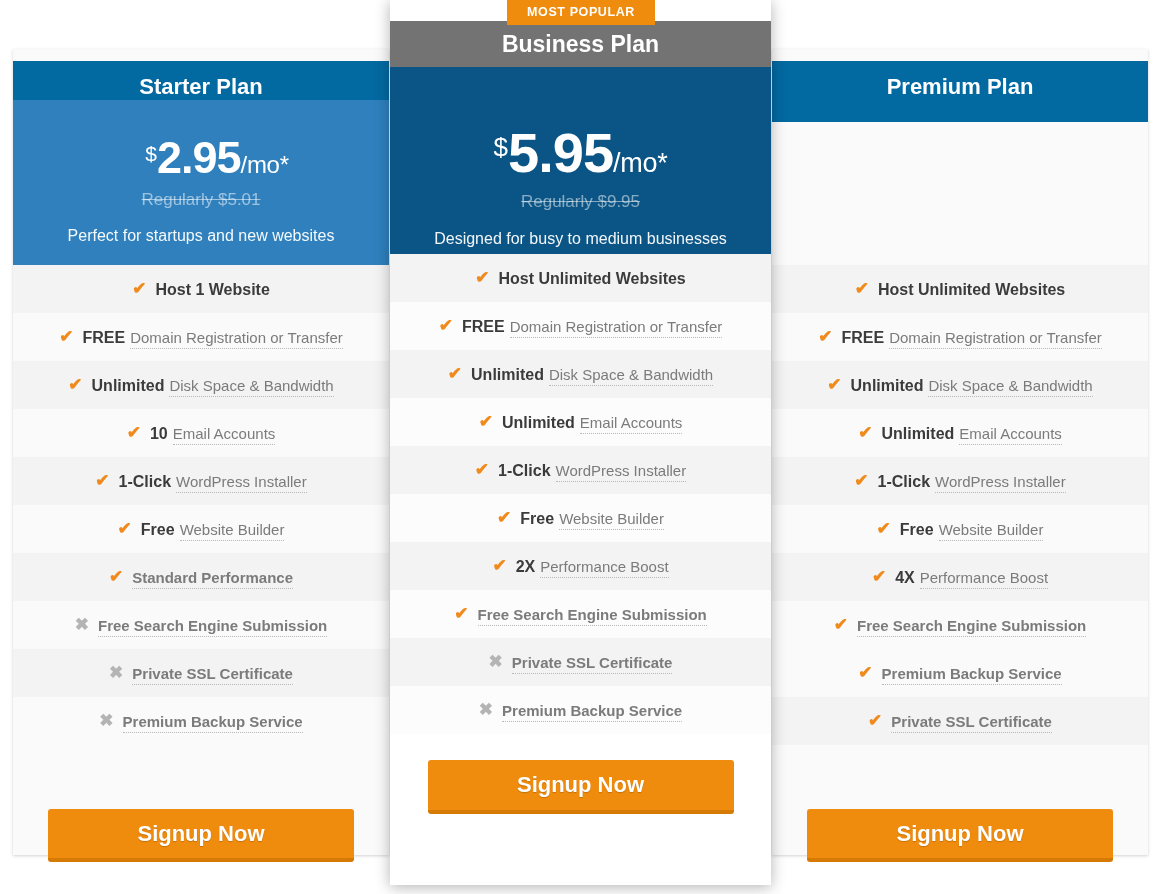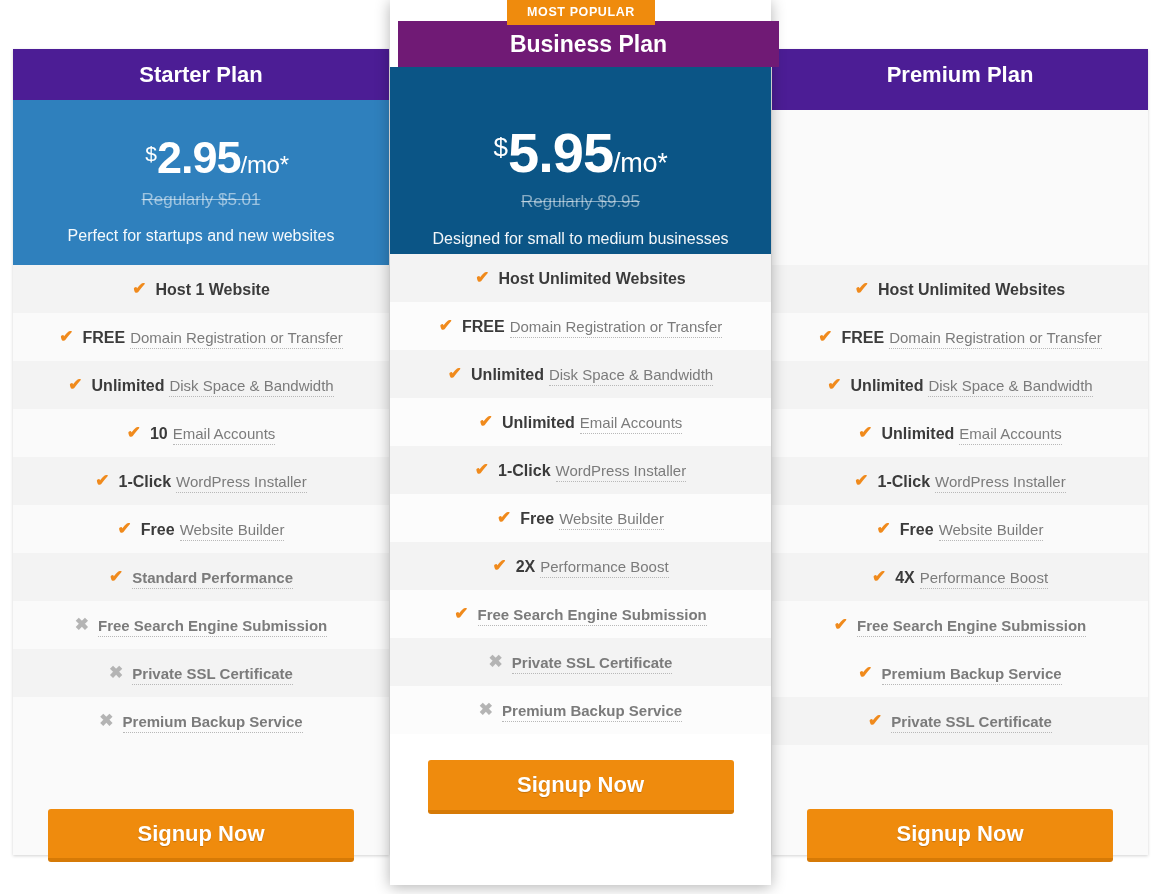--- a/index.html
+++ b/index.html
@@ -70,29 +70,28 @@
 
   
   .plan-header {
     position: absolute;
     left: 0;
     width: 100%;
     text-align: center;
     box-sizing: border-box;
   }
   .side .plan-header {
-    top: 0;
+    top: 12px;
     height: 61px;
-    background: #4c1d95;
+    background: #0369a1;
   }
   .featured .plan-header {
     top: 21px;
     height: 46px;
-    background: #701a75;
-    margin-left: 8px;
+    background: #737373;
   }
   .plan-title {
     color: #ffffff;
     font-weight: bold;
     display: block;
   }
   .side .plan-title {
     font-size: 22px;
     line-height: 51px;
   }
@@ -311,21 +310,21 @@
       <div class="cta-wrap"><button class="signup-button">Signup Now</button></div>
     </div>
     <div class="plan-card featured">
       <div class="popular-badge">MOST POPULAR</div>
       <div class="plan-header">
         <span class="plan-title">Business Plan</span>
       </div>
       <div class="price-block">
         <div class="price-line"><span class="currency">$</span><span class="amount">5.95</span><span class="per">/mo*</span></div>
         <span class="regular-price">Regularly $9.95</span>
-        <span class="plan-tagline">Designed for small to medium businesses</span>
+        <span class="plan-tagline">Designed for busy to medium businesses</span>
       </div>
       <ul class="feature-list">
         <li class="feature-row odd">
           <span class="feature-inner"><span class="mark yes">✔</span><span class="feat-strong">Host Unlimited Websites</span></span>
         </li>
         <li class="feature-row even">
           <span class="feature-inner"><span class="mark yes">✔</span><span class="feat-strong">FREE</span><span class="feat-rest lead">Domain Registration or Transfer</span></span>
         </li>
         <li class="feature-row odd">
           <span class="feature-inner"><span class="mark yes">✔</span><span class="feat-strong">Unlimited</span><span class="feat-rest lead">Disk Space &amp; Bandwidth</span></span>

